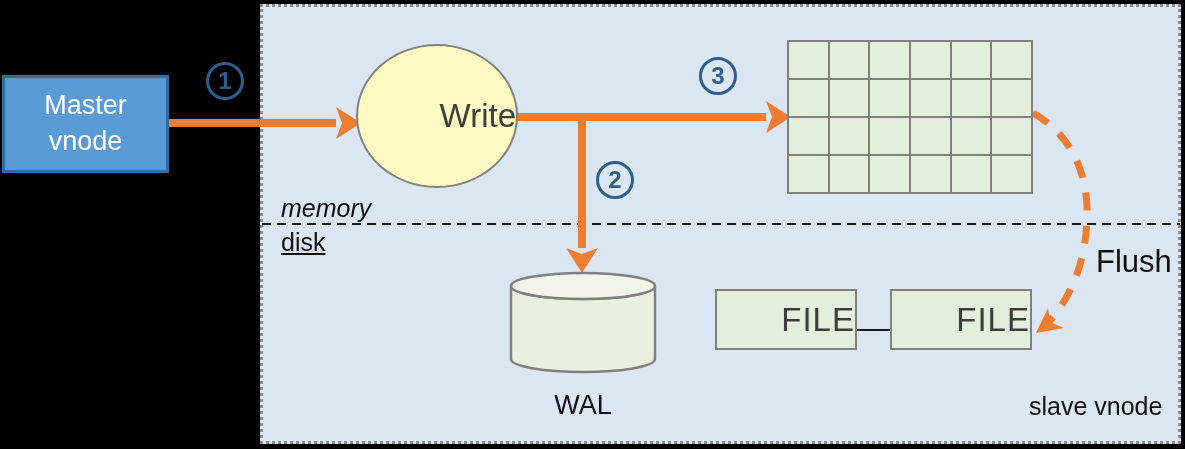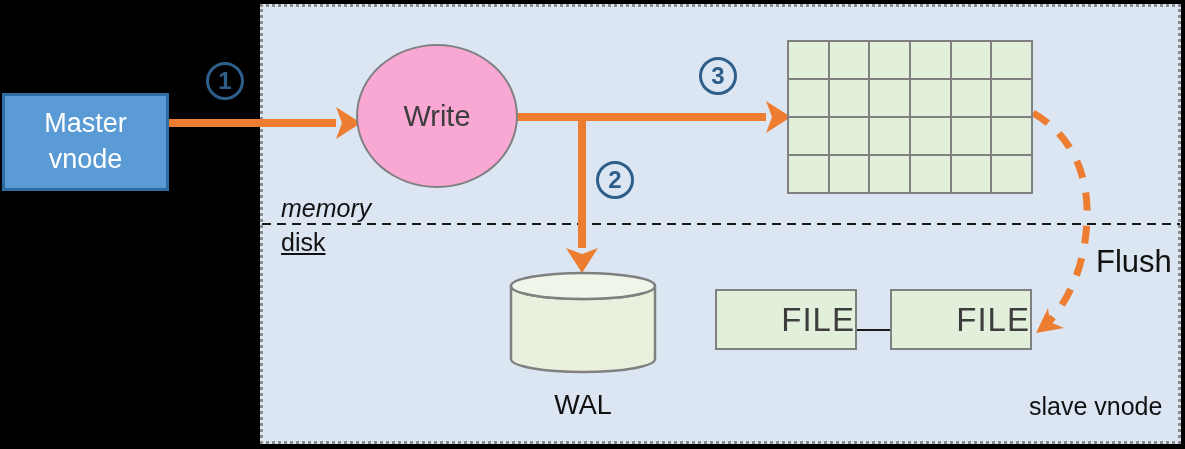--- a/index.html
+++ b/index.html
@@ -31,31 +31,30 @@
   }
 
   
   .master-box{
     left:2px;top:75px;width:167px;height:98px;
     background:var(--master-blue);
     border:3px solid var(--master-border);
     color:#fff;font-size:27px;line-height:1.32;
     display:flex;flex-direction:column;align-items:center;justify-content:center;
     text-align:center;
-    margin-top:18px;
   }
 
   
   .write-circle{
     left:356px;top:44px;width:162px;height:144px;
-    background:#f9a8d4;
+    background:#fef9c3;
     border:2px solid var(--shape-border);
     border-radius:50%;
-    display:flex;align-items:center;justify-content:center;
-    font-size:29px;color:var(--node-text);
+    display:flex;align-items:center;justify-content:flex-end;
+    font-size:33px;color:var(--node-text);
   }
 
   
   .memtable{
     left:787px;top:40px;width:246px;height:154px;
     background:var(--shape-border);
     display:grid;
     gap:2px;padding:2px;
   }
   .memtable .cell{background:var(--node-green);}

